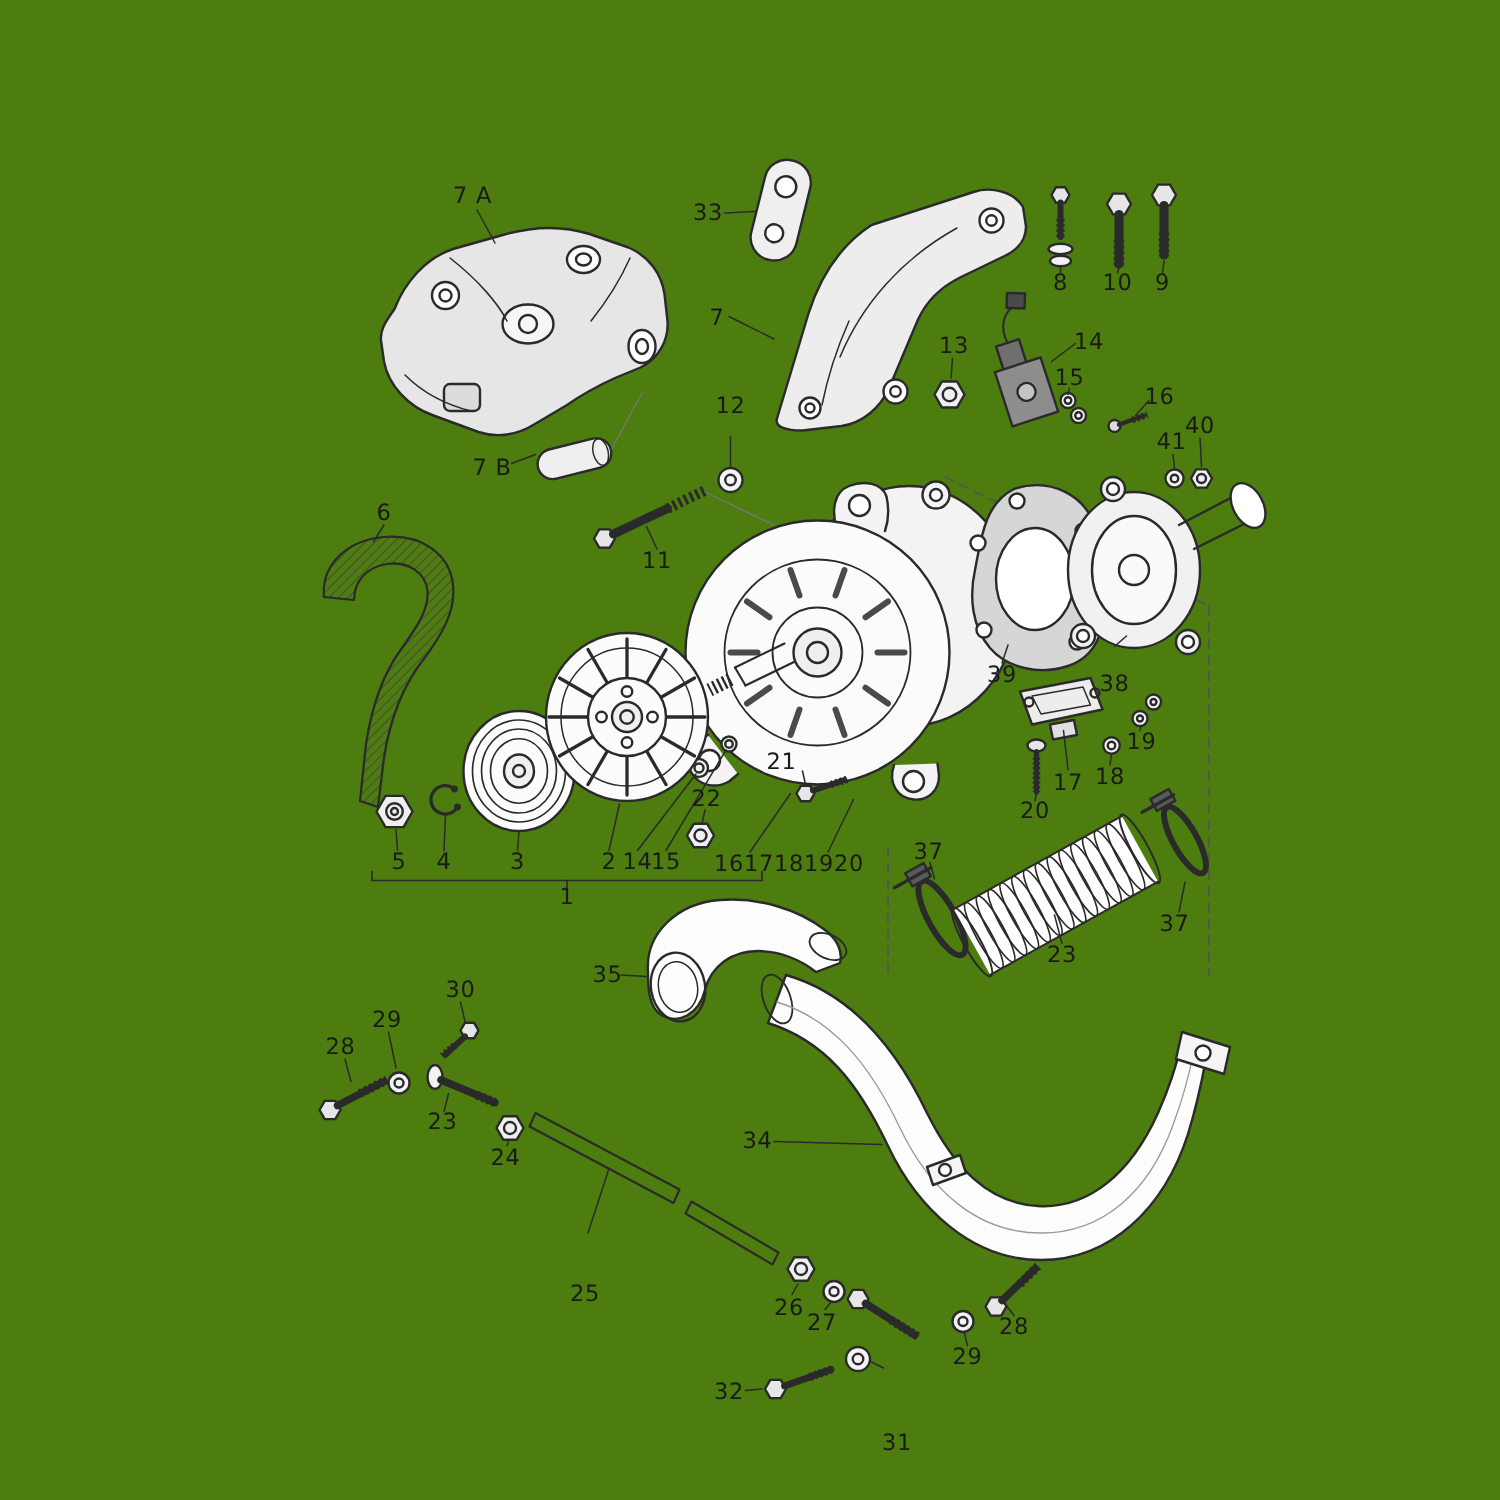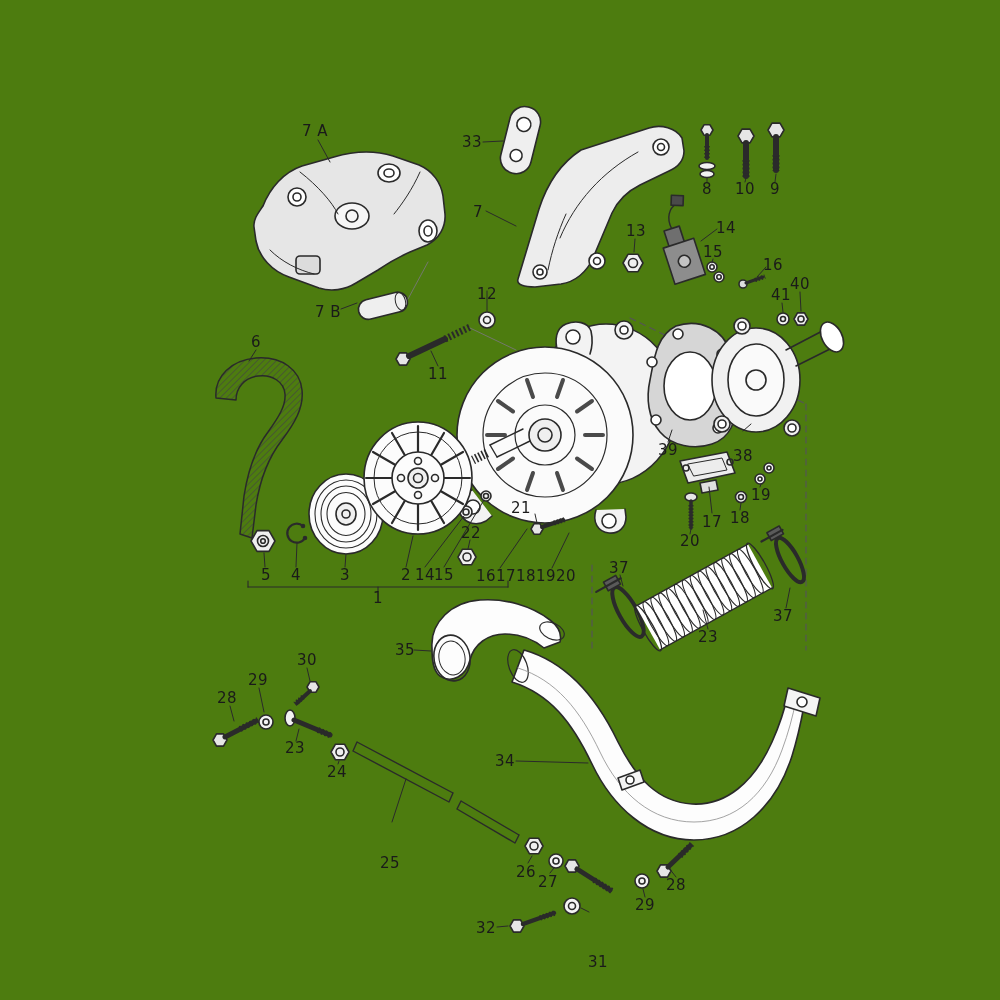--- a/index.html
+++ b/index.html
@@ -481,21 +481,21 @@
       <div class="part-label" style="left: 472px; top: 142px;">33</div>
       <div class="part-label" style="left: 707px; top: 189px;">8</div>
       <div class="part-label" style="left: 745px; top: 189px;">10</div>
       <div class="part-label" style="left: 775px; top: 189px;">9</div>
       <div class="part-label" style="left: 478px; top: 212px;">7</div>
       <div class="part-label" style="left: 636px; top: 231px;">13</div>
       <div class="part-label" style="left: 726px; top: 228px;">14</div>
       <div class="part-label" style="left: 713px; top: 252px;">15</div>
       <div class="part-label" style="left: 773px; top: 265px;">16</div>
       <div class="part-label" style="left: 328px; top: 312px;">7 B</div>
-      <div class="part-label" style="left: 487px; top: 294px;">12</div>
+      <div class="part-label" style="left: 487px; top: 271px;">12</div>
       <div class="part-label" style="left: 781px; top: 295px;">41</div>
       <div class="part-label" style="left: 800px; top: 284px;">40</div>
       <div class="part-label" style="left: 438px; top: 374px;">11</div>
       <div class="part-label" style="left: 256px; top: 342px;">6</div>
       <div class="part-label" style="left: 668px; top: 450px; text-align: right;">39</div>
       <div class="part-label" style="left: 743px; top: 456px;">38</div>
       <div class="part-label" style="left: 761px; top: 495px;">19</div>
       <div class="part-label" style="left: 712px; top: 522px;">17</div>
       <div class="part-label" style="left: 740px; top: 518px;">18</div>
       <div class="part-label" style="left: 521px; top: 508px;">21</div>

